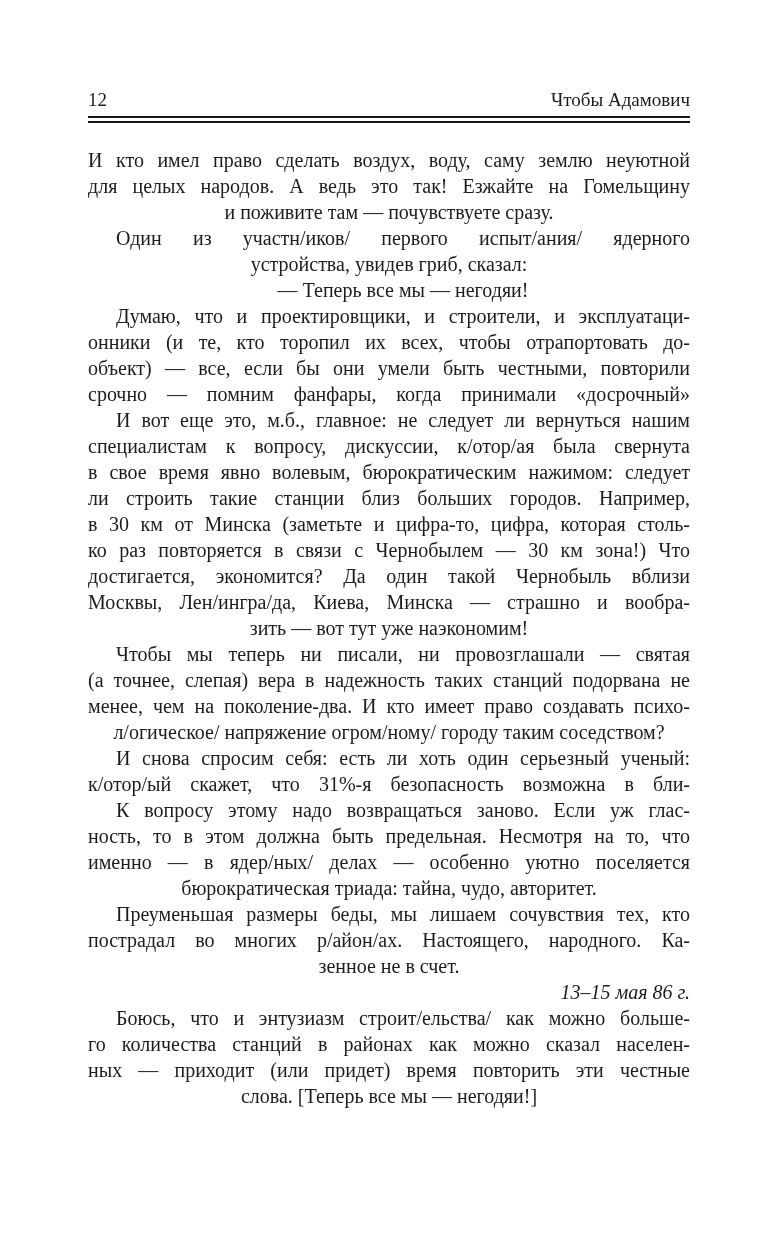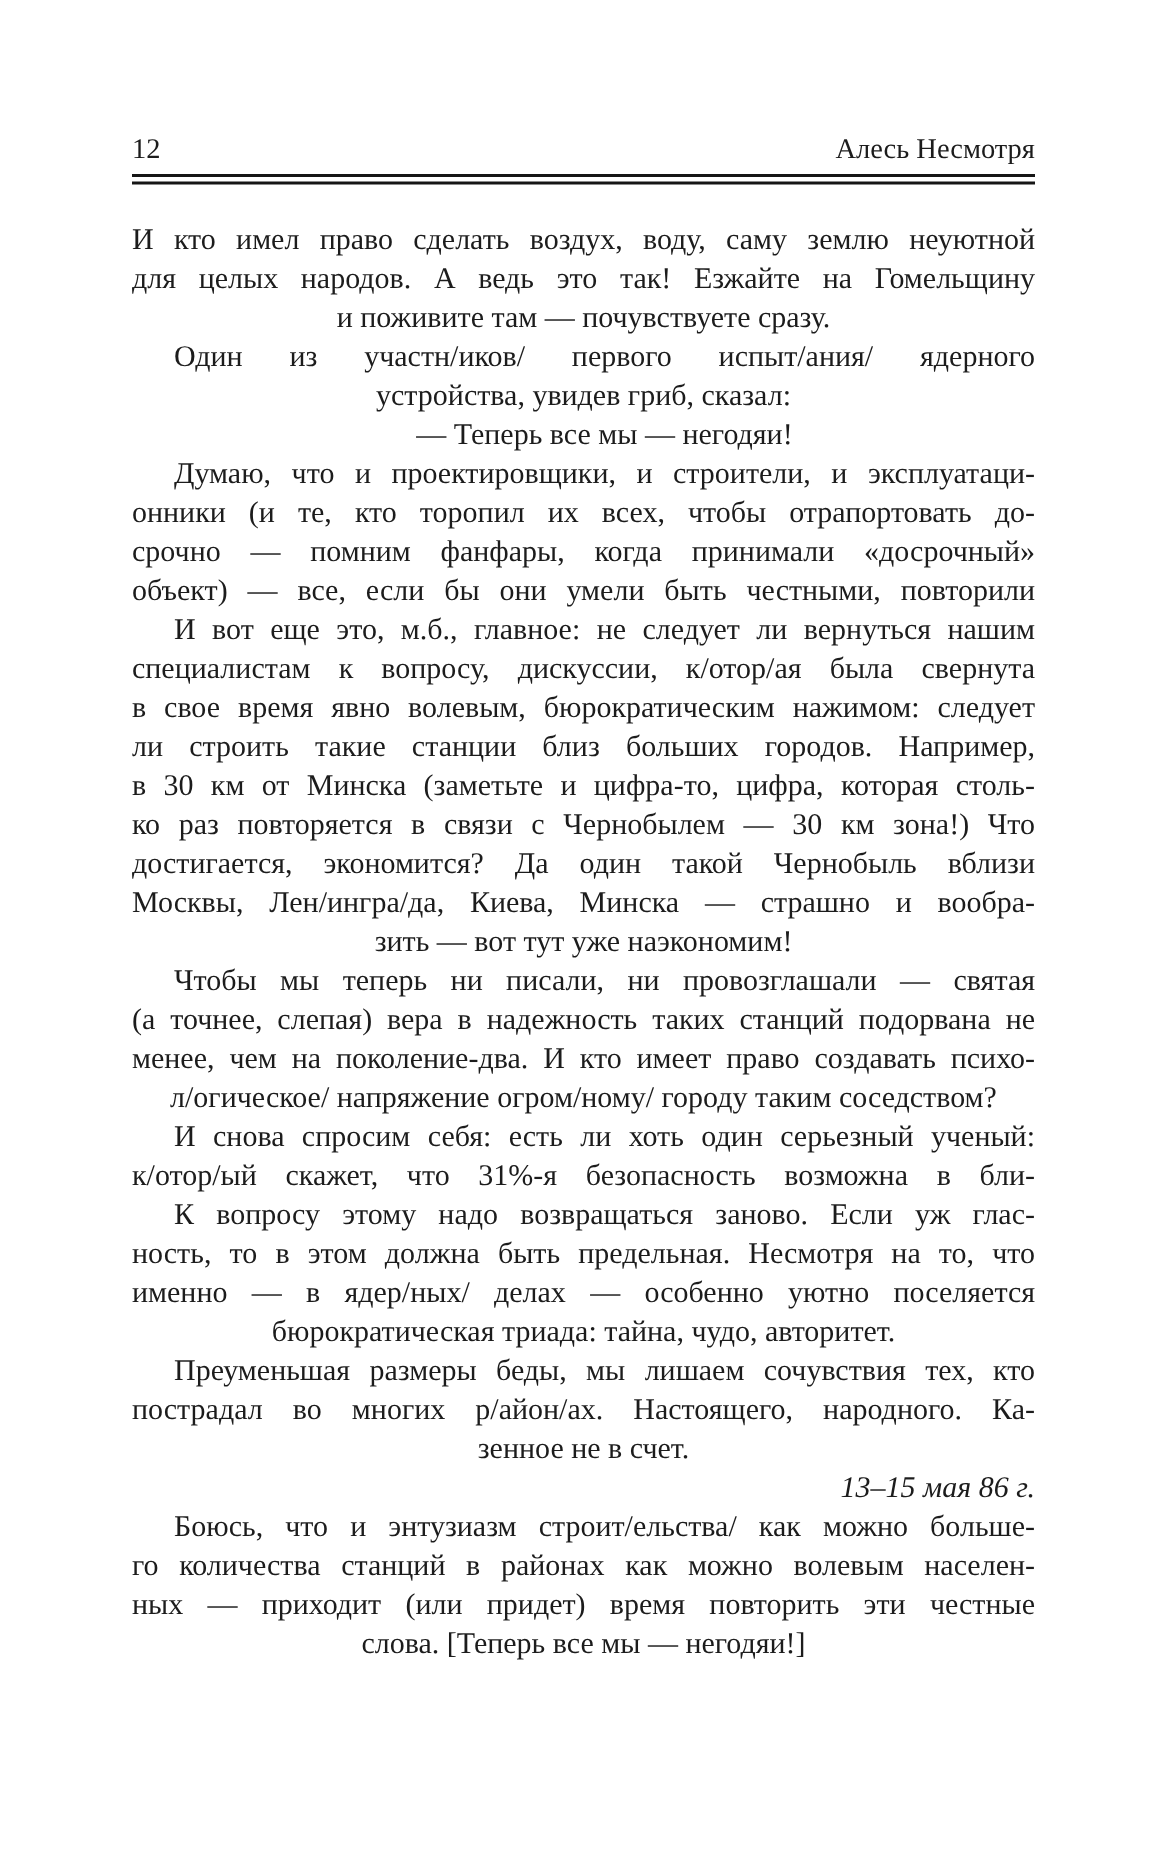--- a/index.html
+++ b/index.html
@@ -60,41 +60,41 @@
     text-align: right;
     font-style: italic;
   }
 </style>
 </head>
 <body>
 
 <div class="page">
   <div class="running-head">
     <span>12</span>
-    <span>Алесь Несмотря</span>
+    <span>Чтобы Адамович</span>
   </div>
   <div class="head-rule"></div>
   <div class="body-text">
       <div class="paragraph">
         <div class="line just">И кто имел право сделать воздух, воду, саму землю неуютной</div>
         <div class="line just">для целых народов. А ведь это так! Езжайте на Гомельщину</div>
         <div class="line">и поживите там — почувствуете сразу.</div>
       </div>
       <div class="paragraph">
         <div class="line just indent">Один из участн/иков/ первого испыт/ания/ ядерного</div>
         <div class="line">устройства, увидев гриб, сказал:</div>
       </div>
       <div class="paragraph">
         <div class="line indent">— Теперь все мы — негодяи!</div>
       </div>
       <div class="paragraph">
         <div class="line just indent">Думаю, что и проектировщики, и строители, и эксплуатаци-</div>
         <div class="line just">онники (и те, кто торопил их всех, чтобы отрапортовать до-</div>
+        <div class="line just">объект) — все, если бы они умели быть честными, повторили</div>
         <div class="line just">срочно — помним фанфары, когда принимали «досрочный»</div>
-        <div class="line just">объект) — все, если бы они умели быть честными, повторили</div>
       </div>
       <div class="paragraph">
         <div class="line just indent">И вот еще это, м.б., главное: не следует ли вернуться нашим</div>
         <div class="line just">специалистам к вопросу, дискуссии, к/отор/ая была свернута</div>
         <div class="line just">в свое время явно волевым, бюрократическим нажимом: следует</div>
         <div class="line just">ли строить такие станции близ больших городов. Например,</div>
         <div class="line just">в 30 км от Минска (заметьте и цифра-то, цифра, которая столь-</div>
         <div class="line just">ко раз повторяется в связи с Чернобылем — 30 км зона!) Что</div>
         <div class="line just">достигается, экономится? Да один такой Чернобыль вблизи</div>
         <div class="line just">Москвы, Лен/ингра/да, Киева, Минска — страшно и вообра-</div>
@@ -119,18 +119,18 @@
       <div class="paragraph">
         <div class="line just indent">Преуменьшая размеры беды, мы лишаем сочувствия тех, кто</div>
         <div class="line just">пострадал во многих р/айон/ах. Настоящего, народного. Ка-</div>
         <div class="line">зенное не в счет.</div>
       </div>
       <div class="paragraph date">
         <div class="line">13–15 мая 86 г.</div>
       </div>
       <div class="paragraph">
         <div class="line just indent">Боюсь, что и энтузиазм строит/ельства/ как можно больше-</div>
-        <div class="line just">го количества станций в районах как можно волевым населен-</div>
+        <div class="line just">го количества станций в районах как можно сказал населен-</div>
         <div class="line just">ных — приходит (или придет) время повторить эти честные</div>
         <div class="line">слова. [Теперь все мы — негодяи!]</div>
       </div>
     </div>
 </div>
 
 </body></html>

